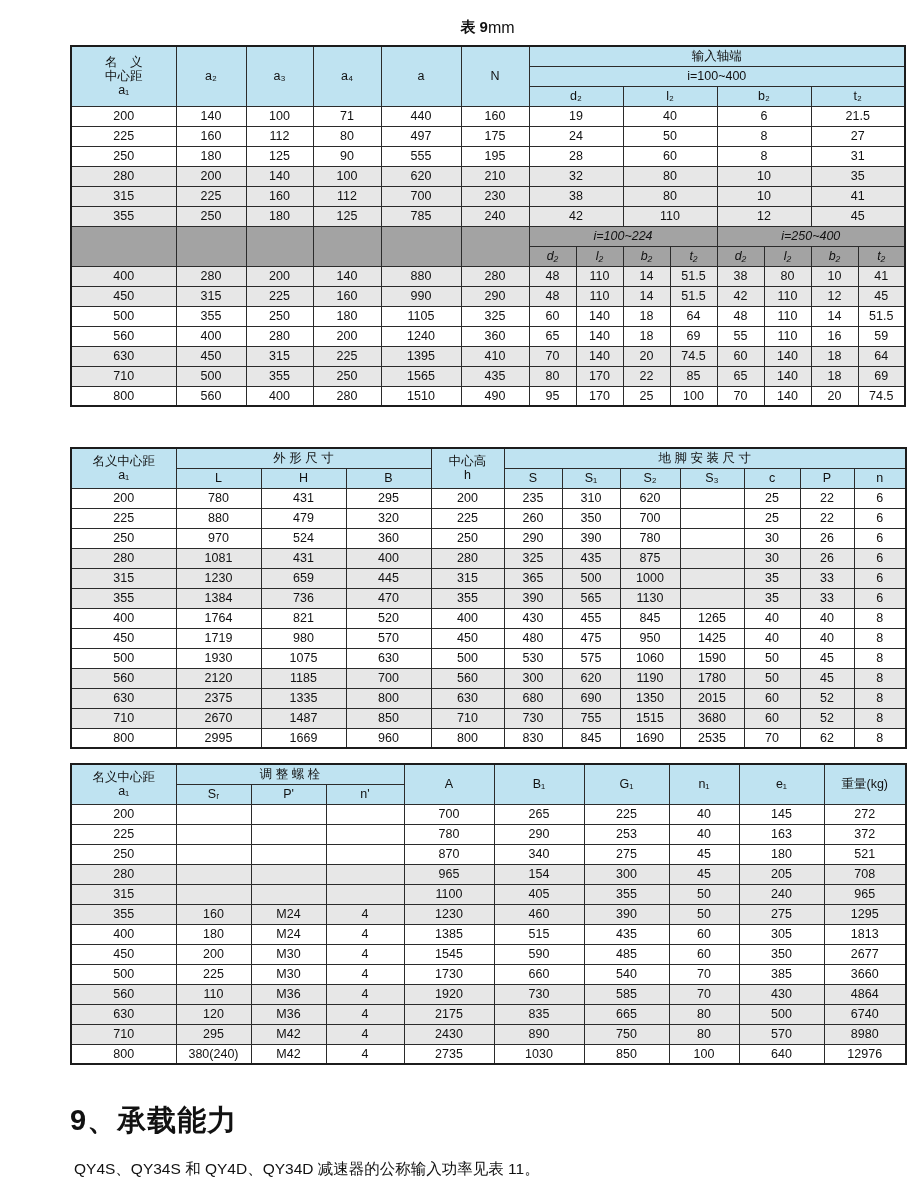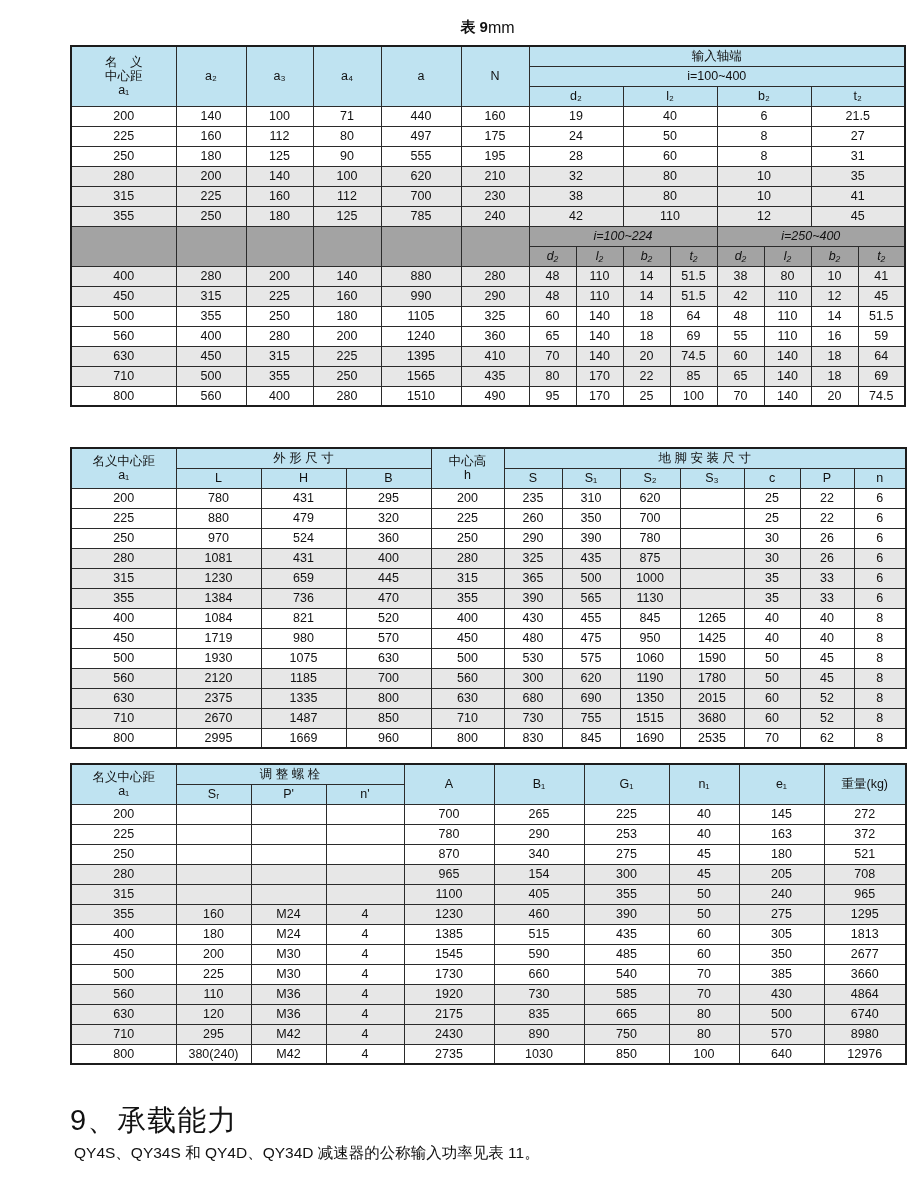--- a/index.html
+++ b/index.html
@@ -33,21 +33,22 @@
   table.t th { white-space:pre-line; }
   th.blue { background:#bfe3f1; }
   tr.shaded td { background:#e7e7e7; }
   .t1 { margin-bottom:40px; }
   .t2 { margin-bottom:14px; }
   .hdr3 th { height:19px; }
   .sep td { background:#a3a3a3;font-style:italic; }
 
   .section { margin:36px 0 0 70px; width:800px; }
   .section h1 {
-    font-size:29px; font-weight:normal; letter-spacing:1px;
+    font-size:29px; font-weight:bold; letter-spacing:1px;
+    margin-bottom:16px;
   }
   .section p { font-size:15.5px; line-height:1.6; }
   .section p.indent { padding-left:4px; }
 </style>
 </head>
 <body>
 
 <div class="page">
 
   <div class="topbar">
@@ -423,21 +424,21 @@
           <td>390</td>
           <td>565</td>
           <td>1130</td>
           <td></td>
           <td>35</td>
           <td>33</td>
           <td>6</td>
         </tr>
         <tr>
           <td>400</td>
-          <td>1084</td>
+          <td>1764</td>
           <td>821</td>
           <td>520</td>
           <td>400</td>
           <td>430</td>
           <td>455</td>
           <td>845</td>
           <td>1265</td>
           <td>40</td>
           <td>40</td>
           <td>8</td>

